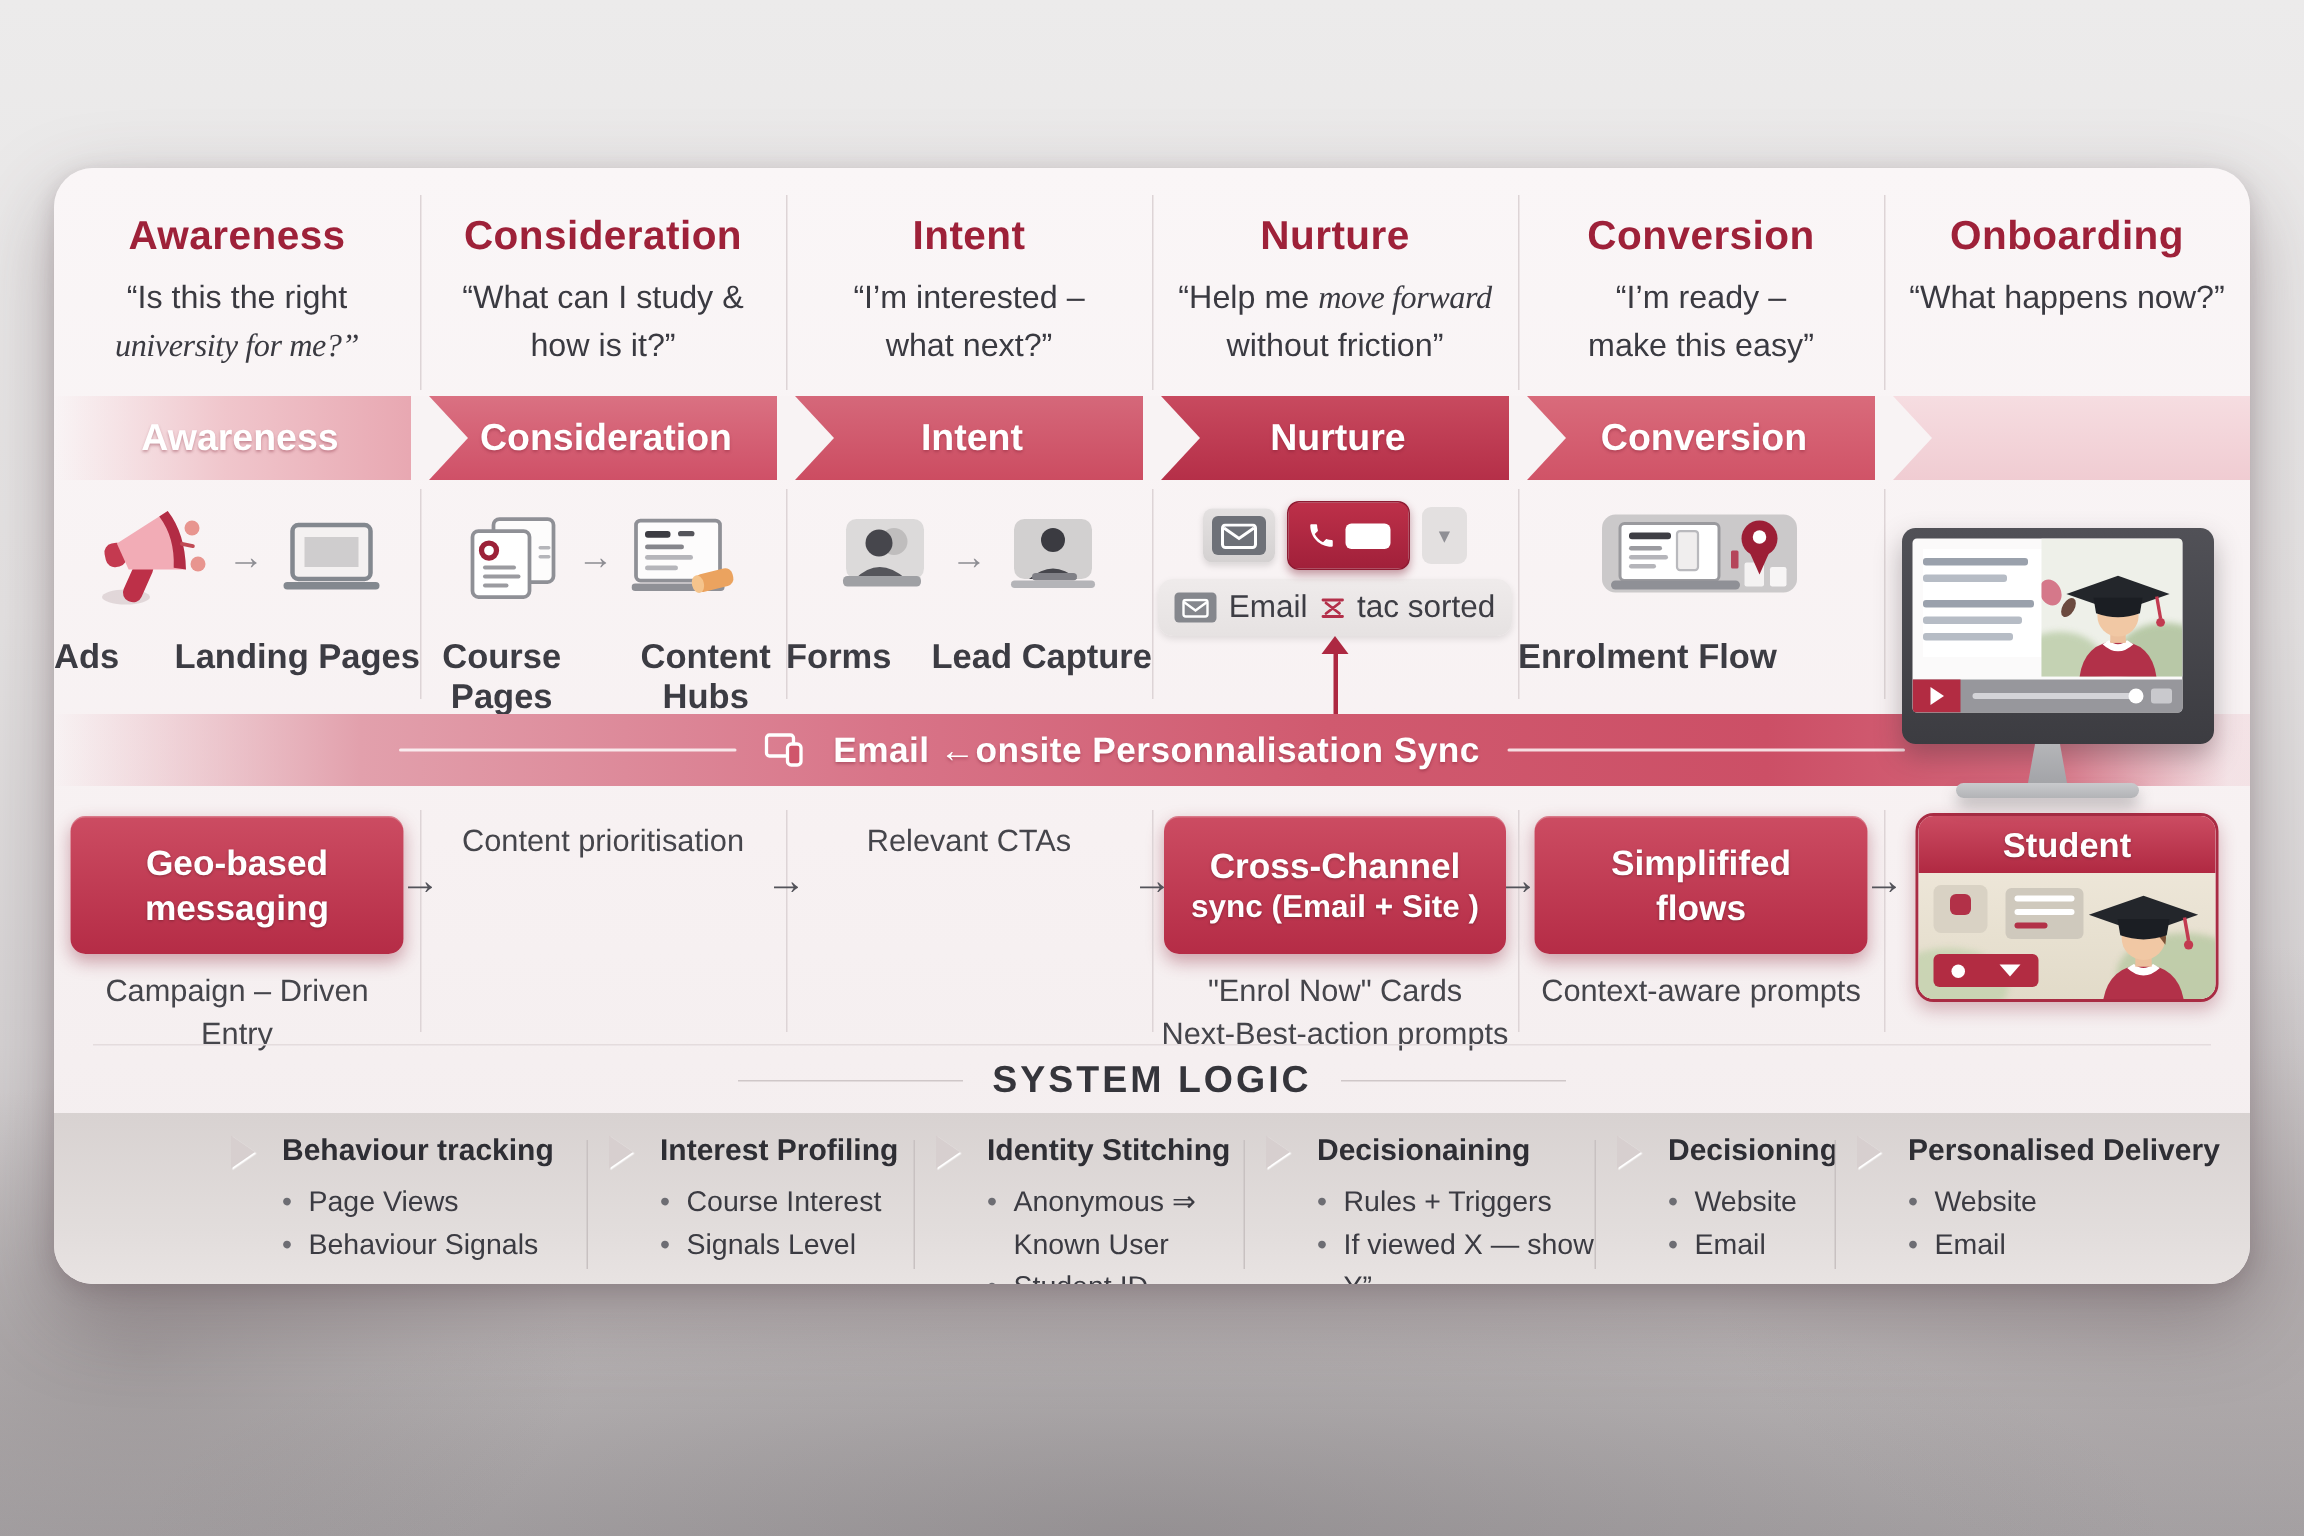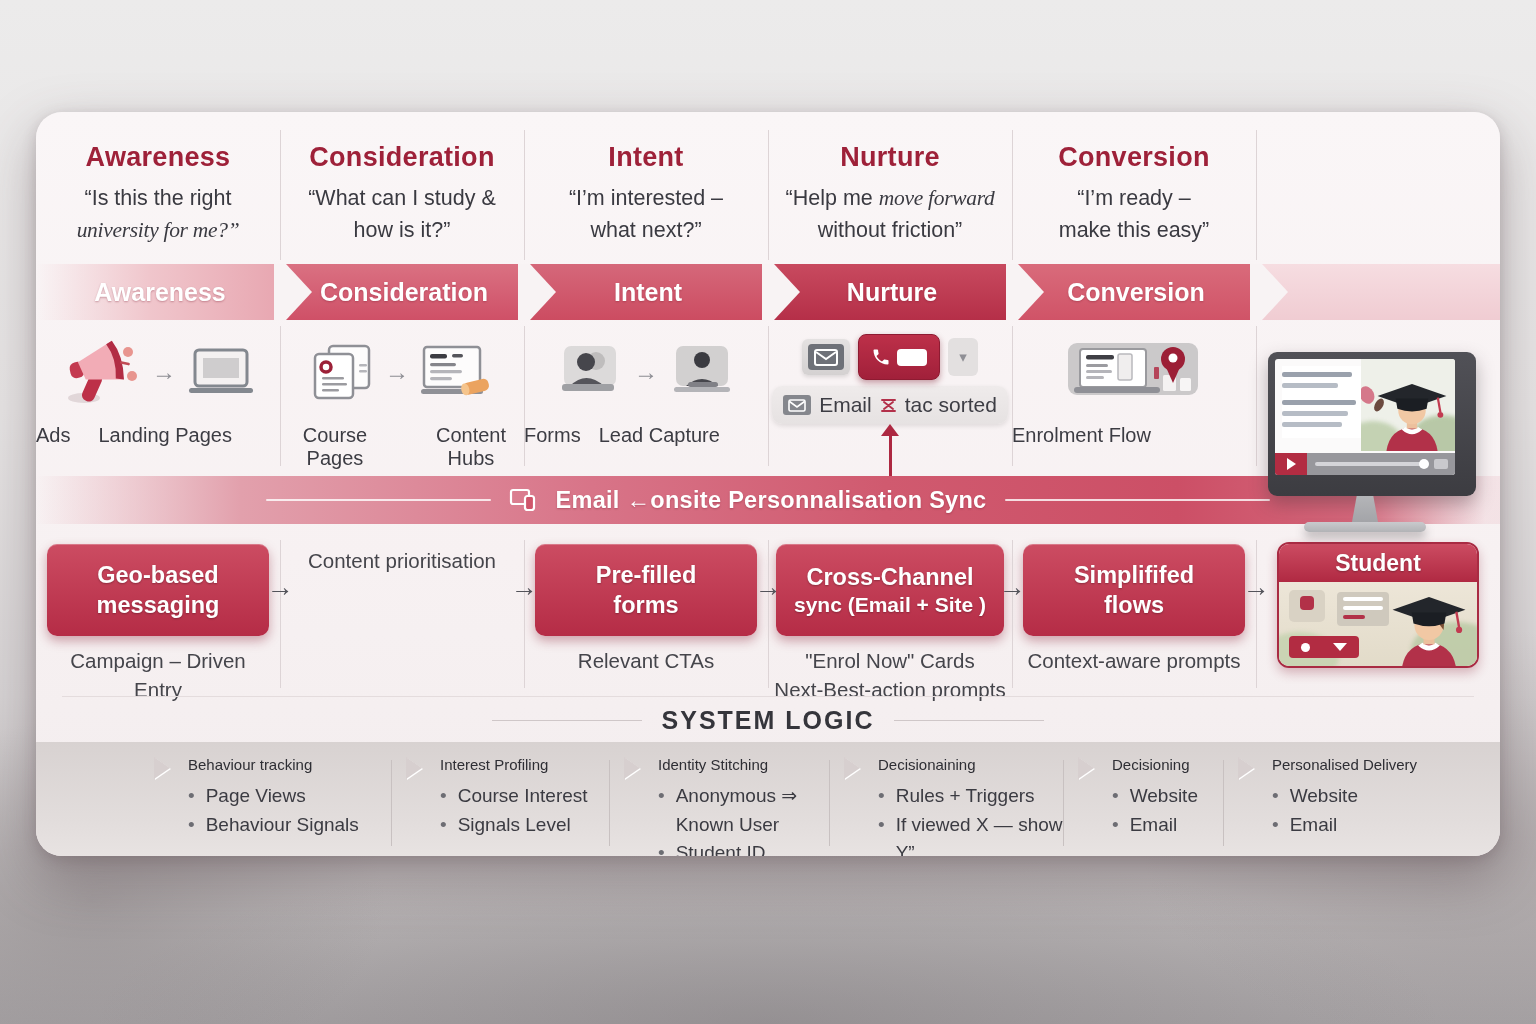--- a/index.html
+++ b/index.html
@@ -33,21 +33,21 @@
   .seg2{left:488px;background:linear-gradient(180deg,#d5687a,#cc4c61);}
   .seg3{left:732px;background:linear-gradient(180deg,#c84a5f,#b52f48);}
   .seg4{left:976px;background:linear-gradient(180deg,#d96b7b,#d05367);}
   .segrest{position:absolute;left:1220px;top:0;width:244px;height:56px;
     background:linear-gradient(180deg,#f6dde1,#f0ccd2);}
   .wsep{position:absolute;top:0;width:38px;height:56px;background:#f8f3f4;z-index:5;
     clip-path:polygon(0 0,12px 0,38px 50%,12px 100%,0 100%);}
   
   .iconsrow{top:212px;height:150px;}
   .iconzone{height:96px;display:flex;align-items:center;justify-content:center;gap:12px;}
-  .iconlabels{display:flex;justify-content:flex-start;gap:28px;font-size:20px;color:#3c3c43;margin-top:4px;}
+  .iconlabels{display:flex;justify-content:space-between;gap:28px;font-size:23px;color:#3c3c43;margin-top:4px;font-weight:bold;}
   .smallarrow{font-size:24px;color:#8d8d93;}
   
   .btnrow{display:flex;align-items:center;justify-content:center;gap:8px;height:50px;margin-top:8px;}
   .btn-grey{width:48px;height:36px;border-radius:6px;background:linear-gradient(180deg,#e4e1e1,#d4d1d1);
     display:flex;align-items:center;justify-content:center;box-shadow:0 2px 4px rgba(0,0,0,.12);}
   .env-dark{width:36px;height:26px;border-radius:4px;background:#6e7178;display:flex;align-items:center;justify-content:center;}
   .btn-red{width:80px;height:44px;border-radius:8px;background:linear-gradient(180deg,#bd3049,#a1203a);
     display:flex;align-items:center;justify-content:center;gap:6px;
     box-shadow:0 3px 6px rgba(120,25,45,.4);border:1px solid #8e1b32;}
   .speech{width:30px;height:17px;border-radius:4px;background:#fff;}
@@ -118,21 +118,21 @@
   .slt{position:absolute;left:0;top:594px;width:1464px;display:flex;align-items:center;justify-content:center;gap:20px;}
   .slt .line{width:150px;height:1px;background:#cfc7c8;}
   .slt .t{font-size:25px;font-weight:600;letter-spacing:2px;color:#35353b;}
   .bottom{position:absolute;left:0;top:630px;width:1464px;height:114px;
     background:linear-gradient(180deg,#d8d2d1 0%,#e2dddc 70%,#e8e3e2 100%);
     display:flex;align-items:flex-start;padding:14px 0 0 118px;box-sizing:border-box;}
   .group{position:relative;padding-left:34px;box-sizing:border-box;}
   .group:not(:last-child)::after{content:"";position:absolute;right:14px;top:4px;width:1px;height:86px;background:#c8c1c1;}
   .gchev{position:absolute;left:0;top:1px;width:0;height:0;border-left:16px solid #d7cfcf;
     border-top:11px solid transparent;border-bottom:11px solid transparent;filter:drop-shadow(1px 1px 0 #fff);}
-  .gtitle{font-size:15px;font-weight:400;color:#2e2e34;}
+  .gtitle{font-size:20px;font-weight:700;color:#2e2e34;}
   .gitems{margin-top:9px;}
   .gitem{display:flex;font-size:19px;color:#3b3b42;line-height:1.5;}
   .gitem .b{color:#6d6d73;margin-right:11px;}
   .g1{width:252px;} .g2{width:218px;} .g3{width:220px;} .g4{width:234px;} .g5{width:160px;} .g6{width:260px;}
   svg{display:block;}
 </style>
 </head>
 <body>
 
 <div class="stage">
@@ -162,20 +162,26 @@
         <div class="stage-title">Nurture</div>
         <div class="stage-quote">
           <span>“Help me </span><span class="script">move forward</span><br>
           <span>without friction”</span>
         </div>
       </div>
       <div class="col">
         <div class="stage-title">Conversion</div>
         <div class="stage-quote">
           <span>“I’m ready –</span><br><span>make this easy”</span>
+        </div>
+      </div>
+      <div class="col">
+        <div class="stage-title">Onboarding</div>
+        <div class="stage-quote">
+          <span>“What happens now?”</span>
         </div>
       </div>
     </div>
 
     <div class="vdiv" style="left:244px;top:18px;height:130px"></div>
     <div class="vdiv" style="left:488px;top:18px;height:130px"></div>
     <div class="vdiv" style="left:732px;top:18px;height:130px"></div>
     <div class="vdiv" style="left:976px;top:18px;height:130px"></div>
     <div class="vdiv" style="left:1220px;top:18px;height:130px"></div>
     <div class="vdiv" style="left:244px;top:214px;height:140px"></div>
@@ -434,24 +440,20 @@
             <span>messaging</span>
         </div>
         <div class="tcap">
           <span>Campaign – Driven</span><br><span>Entry</span>
         </div>
       </div>
       <div class="col">
         <div class="tcap"><span>Content prioritisation</span></div>
       </div>
       <div class="col">
-        <div class="tbox">
-          <span>Pre-filled</span>
-            <span>forms</span>
-        </div>
         <div class="tcap"><span>Relevant CTAs</span></div>
       </div>
       <div class="col">
         <div class="tbox" style="width:212px">
           <span>Cross-Channel</span>
             <span class="small">sync (Email + Site )</span>
         </div>
         <div class="tcap">
           <span>"Enrol Now" Cards</span><br><span>Next-Best-action prompts</span>
         </div>

